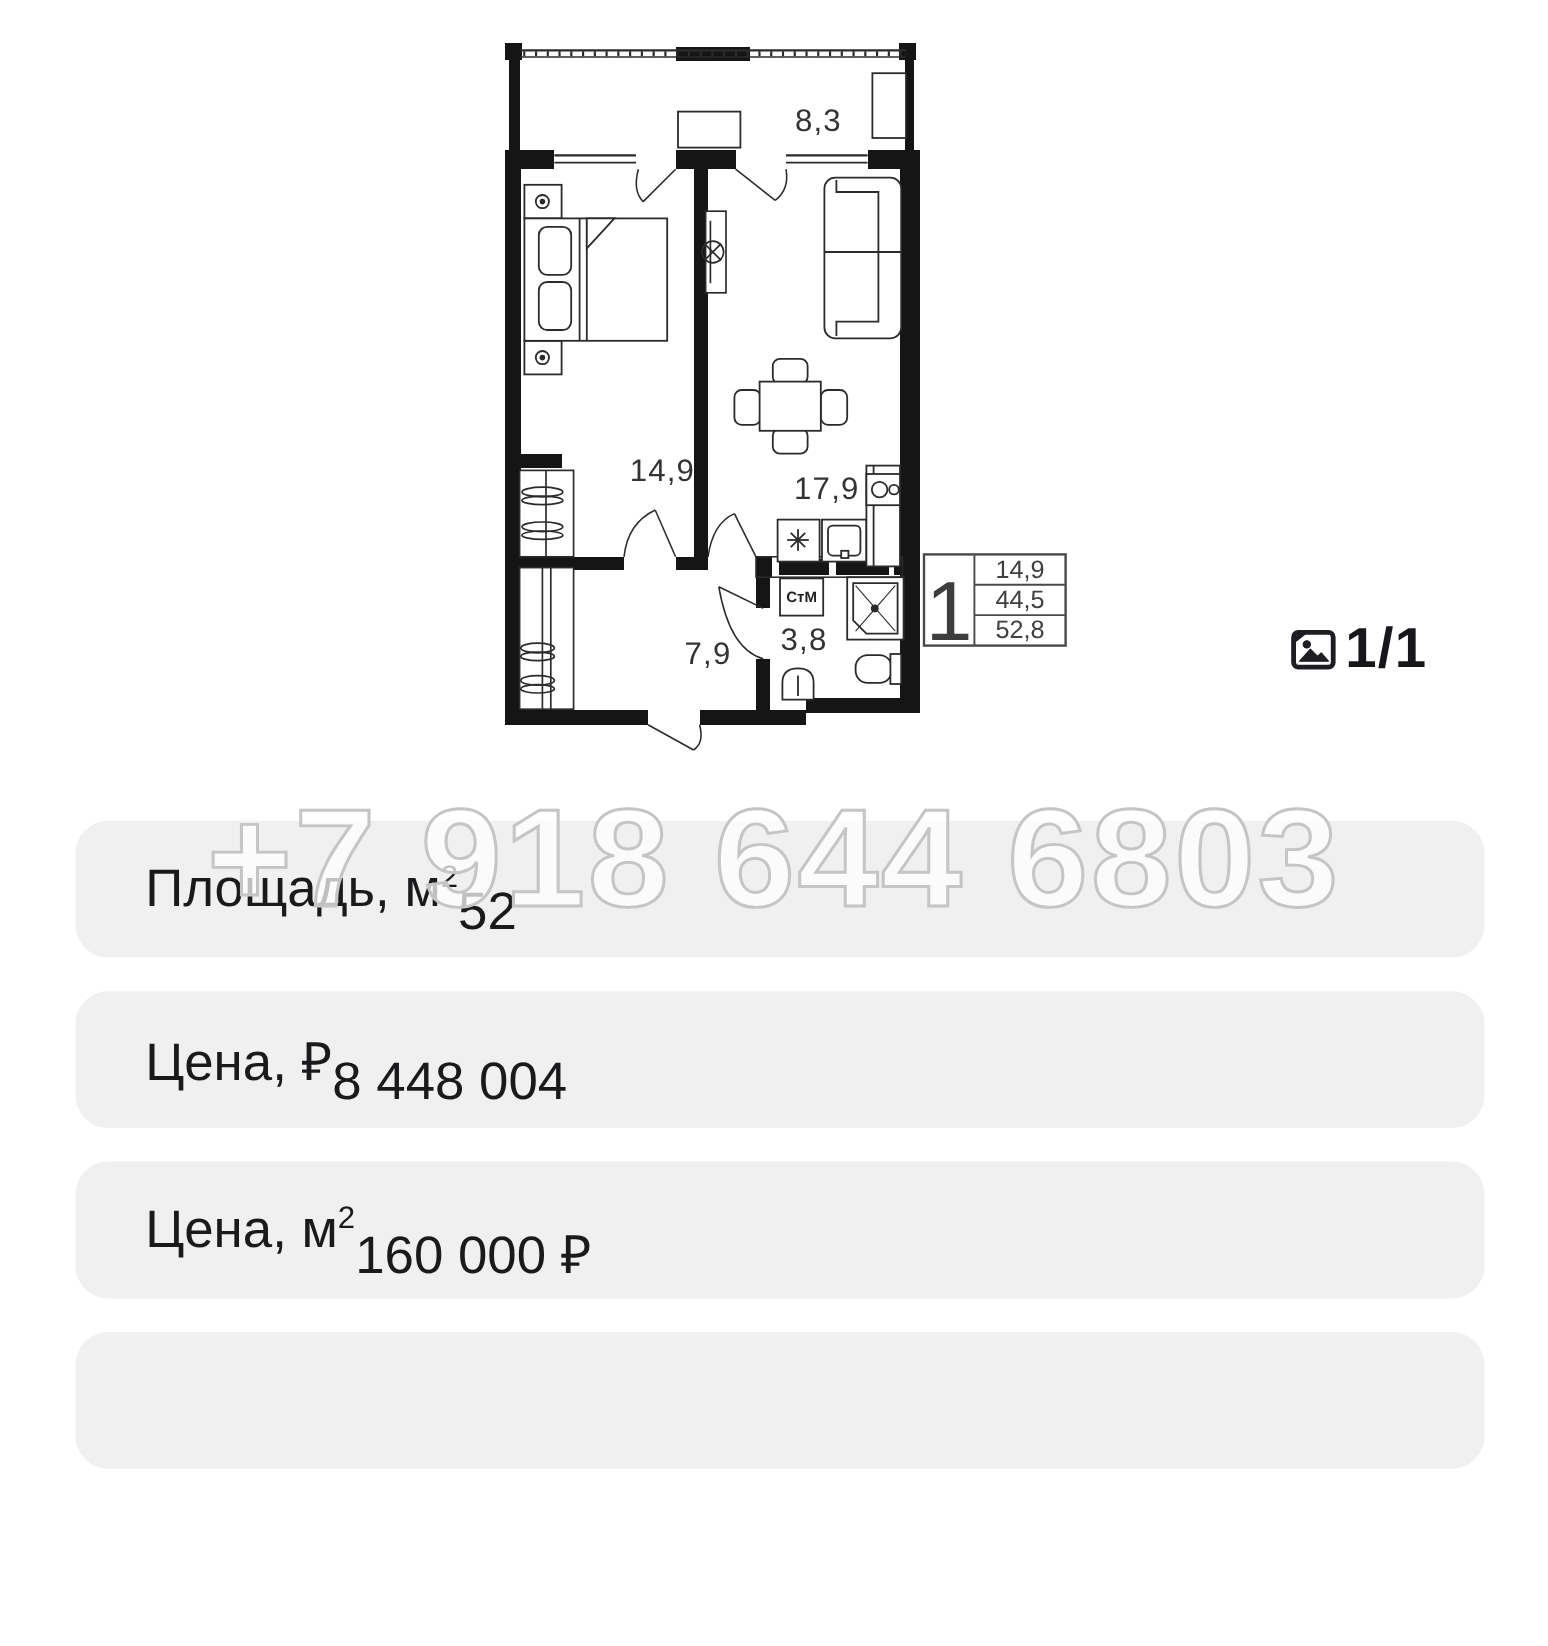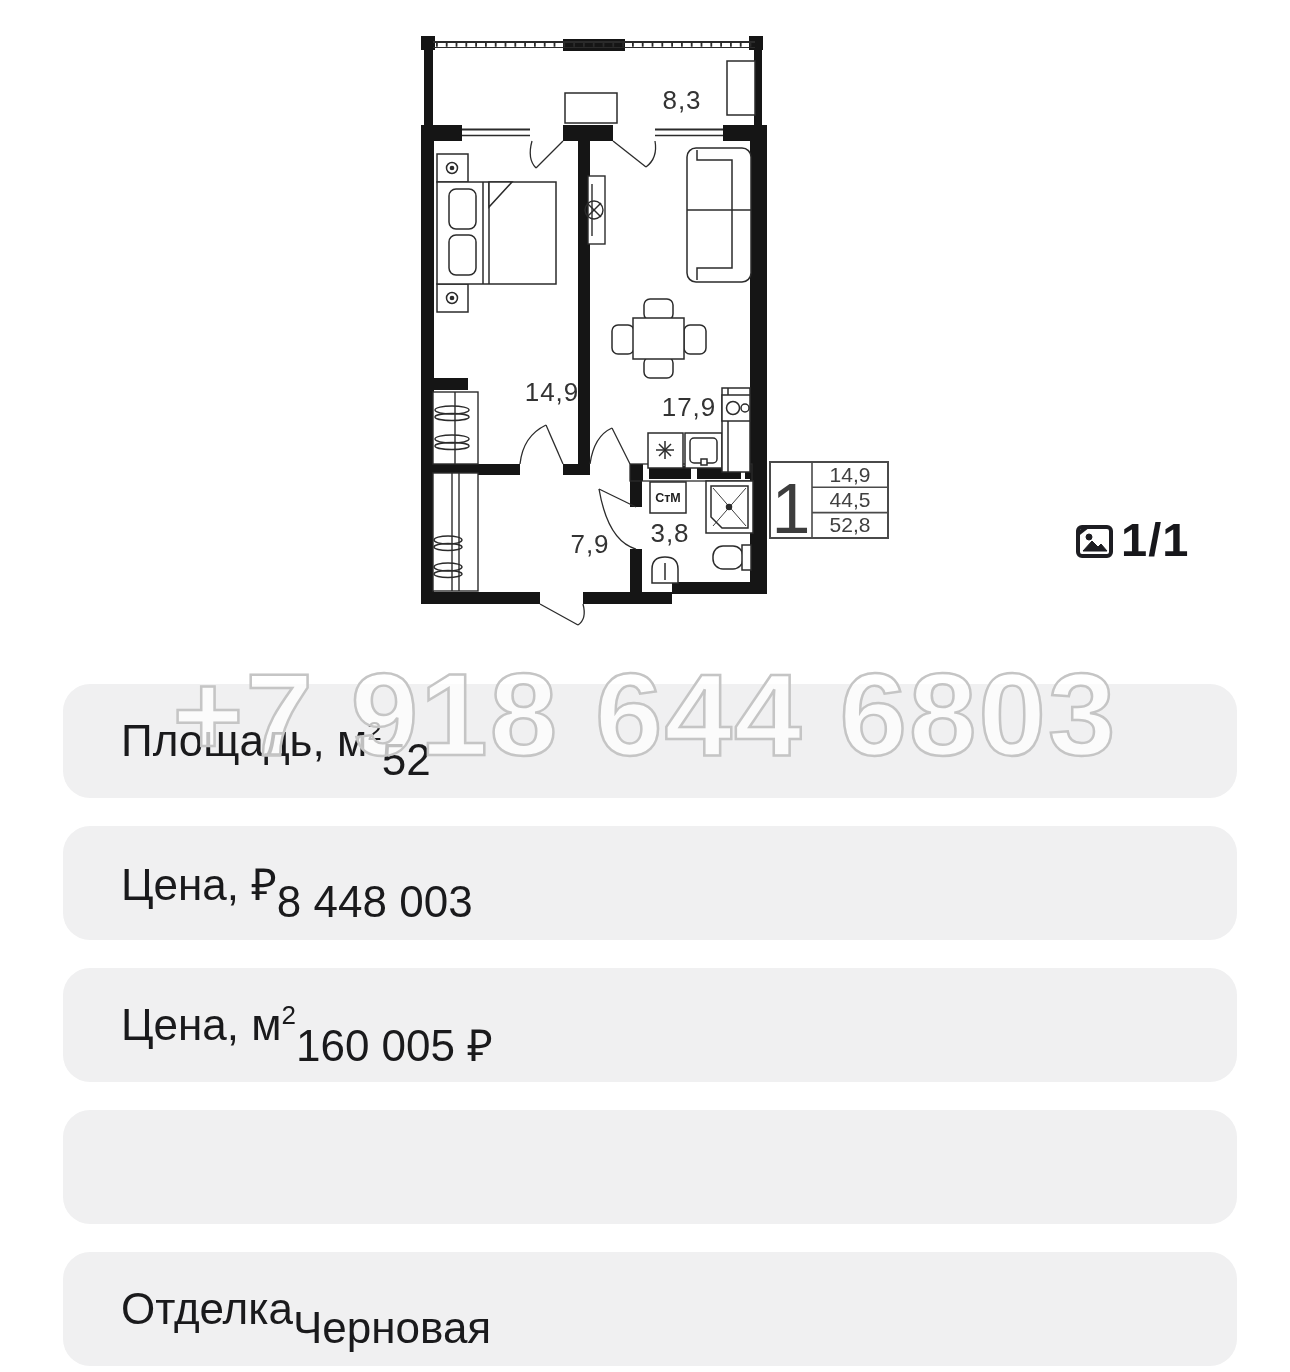--- a/index.html
+++ b/index.html
@@ -208,31 +208,27 @@
     </g>
   </svg>
 
   <div class="details">
     <div class="row">
       <span class="lbl"><span>Площадь, м</span><sup>2</sup></span>
       <span class="val">52</span>
     </div>
     <div class="row">
       <span class="lbl"><span>Цена, ₽</span><sup></sup></span>
-      <span class="val">8 448 003</span>
+      <span class="val">8 448 004</span>
     </div>
     <div class="row">
       <span class="lbl"><span>Цена, м</span><sup>2</sup></span>
-      <span class="val">160 005 ₽</span>
-    </div>
-    <div class="row">
-    </div>
-    <div class="row">
-      <span class="lbl"><span>Отделка</span><sup></sup></span>
-      <span class="val">Черновая</span>
+      <span class="val">160 000 ₽</span>
+    </div>
+    <div class="row">
     </div>
   </div>
 
   <svg class="watermark-svg" width="1290" height="200" viewBox="0 0 1290 200">
     <text x="645" y="155" text-anchor="middle" textLength="945" lengthAdjust="spacingAndGlyphs">+7 918 644 6803</text>
   </svg>
 
 </div>
 
 </body></html>

